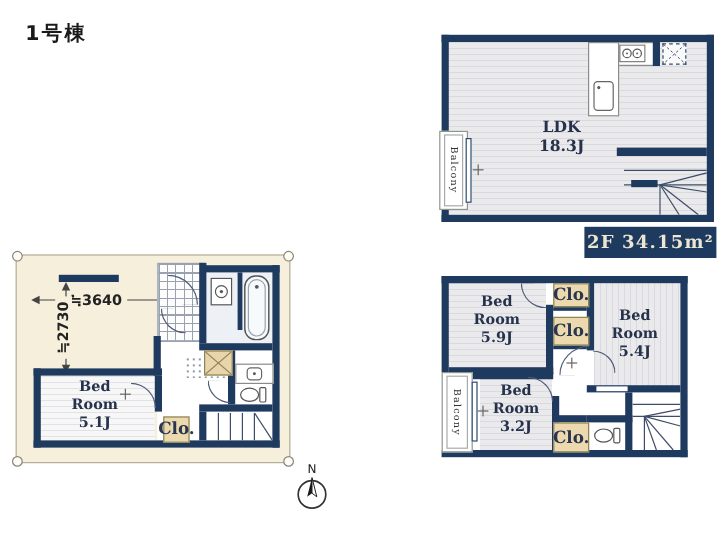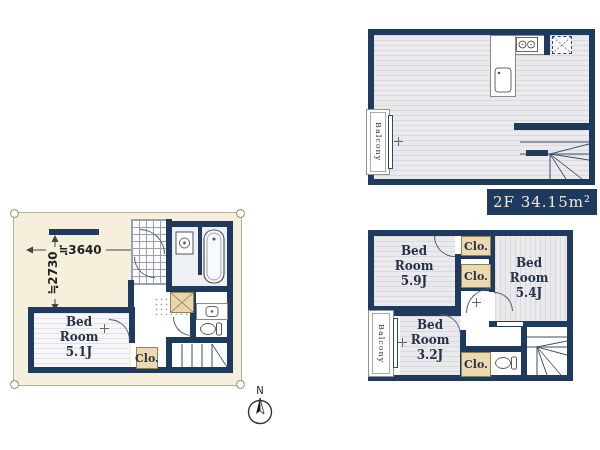--- a/index.html
+++ b/index.html
@@ -26,21 +26,21 @@
     background-size:5px 5px;background-color:#fff;}
   
   .lot{position:absolute;background:#f6efdb;border:1px solid #b5ae9c;}
   .corner-dot{position:absolute;width:7px;height:7px;border-radius:50%;background:#fffdf5;border:1px solid #8a8477;}
   
   .area-label{position:absolute;background:#1e3a5f;color:#ece6d3;display:flex;align-items:center;
     justify-content:center;letter-spacing:1px;}
   .room-label{position:absolute;font-weight:700;color:#26324b;text-align:center;white-space:pre-line;
     font-size:12px;line-height:1.25;}
   .clo{position:absolute;background:#ecd9ae;border:1px solid #8d8258;display:flex;align-items:center;
-    justify-content:center;font-size:11px;font-weight:700;color:#2a3550;}
+    justify-content:center;font-size:14px;font-weight:700;color:#2a3550;}
   .balcony{position:absolute;background:#fff;border:1px solid #8f968f;}
   .balcony-inner{position:absolute;left:3px;right:3px;top:2px;bottom:2px;border:1px solid #aaa;
     display:flex;align-items:center;justify-content:center;}
   .balcony-label{writing-mode:vertical-rl;font-size:8px;color:#333;letter-spacing:1px;}
   .slider{position:absolute;background:#fff;border:1px solid #2c4a6e;}
   .counter{position:absolute;background:#fff;border:1px solid #8a8a8a;}
   .fridge{position:absolute;background:#fafafa;border:1px dashed #2c4a6e;}
   
   .arc{position:absolute;border:0 solid #4d5b76;}
   .arc-bl{border-bottom-width:1px;border-left-width:1px;border-bottom-left-radius:100%;}
@@ -53,20 +53,21 @@
   .dim-text{position:absolute;background:#f6efdb;color:#222;font-weight:700;font-size:12px;
     text-align:center;font-family:"DejaVu Sans","DejaVu Serif",serif;}
   .multiline{white-space:pre-line;}
   svg{display:block;}
 </style>
 </head>
 <body>
 
 <div class="canvas">
 
+  <div class="page-title">1号棟</div>
 
   <div class="lot" style="left:13px;top:212px;width:227px;height:172px;">
     <div class="corner-dot" style="left:-4px;top:-4px;"></div>
     <div class="corner-dot" style="right:-4px;top:-4px;"></div>
     <div class="corner-dot" style="right:-4px;bottom:-4px;"></div>
     <div class="corner-dot" style="left:-4px;bottom:-4px;"></div>
 
     <div class="wall" style="left:35px;top:16px;width:50px;height:6px;"></div>
 
     <svg class="abs" style="left:12px;top:30px;" width="112" height="14" viewBox="0 0 112 14">
@@ -199,23 +200,25 @@
       <line x1="0" y1="12" x2="69" y2="12" stroke="#3d4d68" stroke-width="1"></line>
       <line x1="0" y1="24" x2="69" y2="24" stroke="#3d4d68" stroke-width="1"></line>
       <rect x="6" y="20" width="22" height="6" fill="#1e3a5f"></rect>
       <line x1="30" y1="24" x2="30" y2="49" stroke="#3d4d68" stroke-width="1"></line>
       <line x1="30" y1="24" x2="69" y2="14" stroke="#3d4d68" stroke-width="1"></line>
       <line x1="30" y1="24" x2="69" y2="30" stroke="#3d4d68" stroke-width="1"></line>
       <line x1="30" y1="24" x2="62" y2="49" stroke="#3d4d68" stroke-width="1"></line>
       <line x1="30" y1="24" x2="46" y2="49" stroke="#3d4d68" stroke-width="1"></line>
     </svg>
 
+    <div class="room-label multiline" style="left:70px;top:70px;width:64px;font-size:13px;">LDK
+18.3J</div>
   </div>
 
-  <div class="area-label" style="left:487px;top:189px;width:110px;height:26px;font-size:15px;">2F 34.15m²</div>
+  <div class="area-label" style="left:487px;top:189px;width:110px;height:26px;font-size:15px;font-weight:bold;">2F 34.15m²</div>
 
   <div class="abs" style="left:366px;top:230px;width:207px;height:151px;">
     <div class="floor-white" style="left:8px;top:6px;width:193px;height:139px;"></div>
     <div class="floor-h" style="left:8px;top:6px;width:81px;height:70px;"></div>
     <div class="floor-v" style="left:129px;top:6px;width:72px;height:85px;"></div>
     <div class="floor-h" style="left:34px;top:86px;width:60px;height:59px;"></div>
 
     <div class="wall" style="left:2px;top:0;width:205px;height:6px;"></div>
     <div class="wall" style="left:201px;top:0;width:6px;height:151px;"></div>
     <div class="wall" style="left:2px;top:145px;width:205px;height:6px;"></div>

